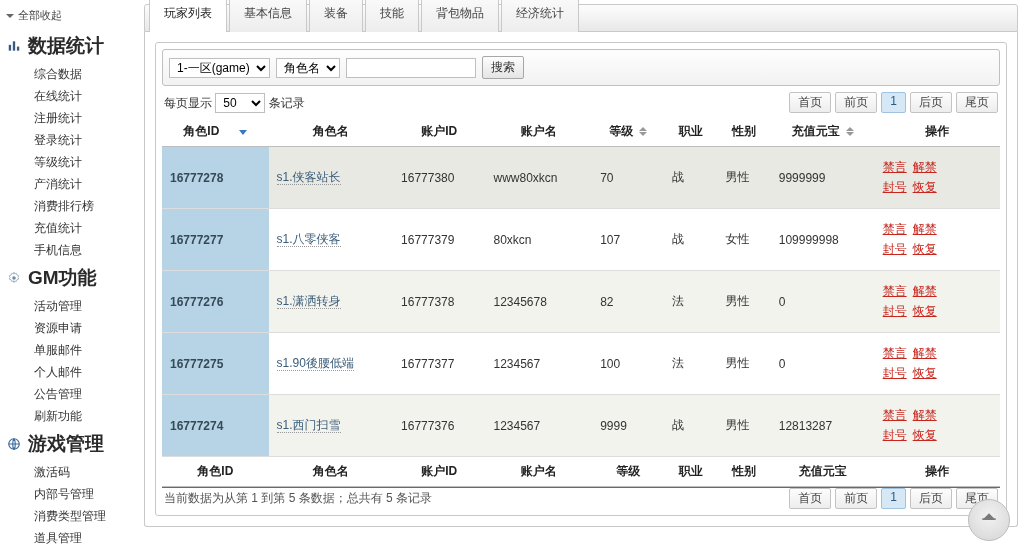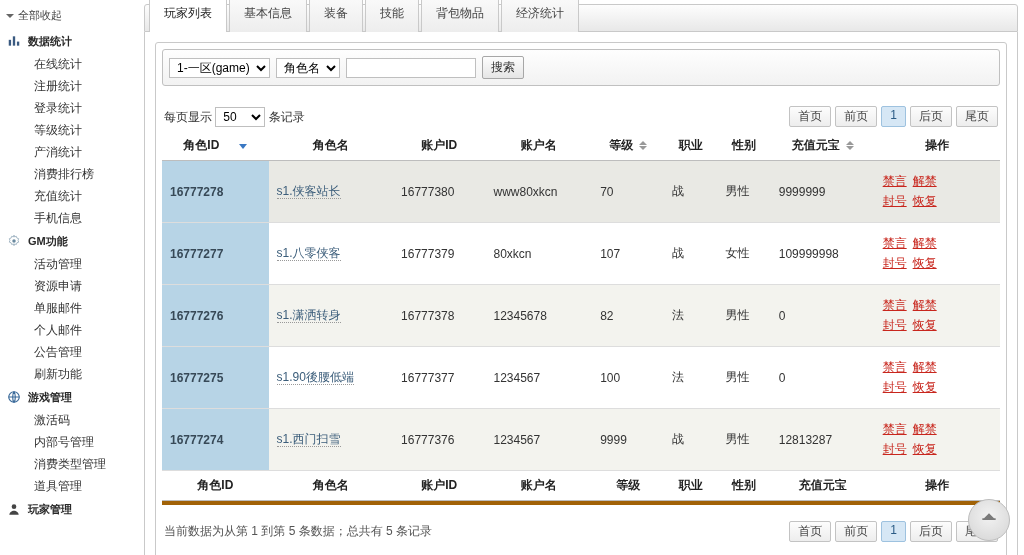--- a/index.html
+++ b/index.html
@@ -2,31 +2,31 @@
 <html><head>
 <meta charset="utf-8">
 <style>
   *{box-sizing:border-box;margin:0;padding:0}
   body{font-family:"Microsoft YaHei",Arial,sans-serif;font-size:12px;color:#333;background:#fff}
   .layout{display:flex;width:1024px;height:555px;overflow:hidden}
   
   .sidebar{width:140px;flex:none;padding:6px 0;overflow:hidden}
   .collapse-all{padding:2px 6px 6px 6px;color:#444;font-size:11px}
   .collapse-all::before{content:"";display:inline-block;width:0;height:0;border-top:4px solid #666;border-left:4px solid transparent;border-right:4px solid transparent;margin-right:4px;vertical-align:middle}
-  .sec-title{display:flex;align-items:center;gap:6px;padding:4px 6px;font-weight:bold;color:#2a2a2a;font-size:11px}
+  .sec-title{display:flex;align-items:center;gap:6px;padding:4px 6px;font-weight:bold;color:#2a2a2a;font-size:19px}
   .sec-title .ico{width:16px;height:16px;display:flex;align-items:center;justify-content:center;color:#456}
   .menu-item{padding:3px 6px 3px 34px;color:#333;font-size:12px;line-height:16px;cursor:pointer}
   
   .main{flex:1;padding:4px 6px 6px 4px;overflow:hidden}
   .tabstrip{display:flex;align-items:flex-end;height:28px;background:linear-gradient(#fdfdfd,#e8e8e8);border:1px solid #c9c9c9;border-radius:3px 3px 0 0;padding-left:4px;gap:2px}
   .tab{padding:10px 14px;border:1px solid #c9c9c9;border-bottom:none;background:linear-gradient(#fbfbfb,#ededed);color:#444;border-radius:2px 2px 0 0;cursor:pointer;position:relative;top:1px}
   .tab.active{background:#fff;color:#222;font-weight:normal}
   .panel{border:1px solid #c9c9c9;border-top:none;padding:10px;border-radius:0 0 3px 3px}
   .inner{border:1px solid #c9c9c9;border-radius:3px;padding:6px}
-  .filter-row{display:flex;align-items:center;gap:6px;border:1px solid #c0c0c0;border-radius:3px;padding:6px;margin-bottom:16px;background:linear-gradient(#fefefe,#f2f2f2)}
+  .filter-row{display:flex;align-items:center;gap:6px;border:1px solid #c0c0c0;border-radius:3px;padding:6px;margin-bottom:2px;background:linear-gradient(#fefefe,#f2f2f2)}
   select,input[type=text]{border:1px solid #bfbfbf;font-size:12px;padding:1px 3px;height:20px;background:#fff}
   .btn{border:1px solid #a7a7a7;background:linear-gradient(#fdfdfd,#e5e5e5);padding:2px 8px;border-radius:2px;cursor:pointer;font-size:12px;color:#333}
   .table-top{display:flex;align-items:center;justify-content:space-between;padding:4px 2px}
   .pager{display:flex;gap:4px}
   .pbtn{border:1px solid #c3c3c3;background:linear-gradient(#fdfdfd,#ededed);padding:1px 8px;border-radius:2px;cursor:pointer;font-size:12px;color:#444}
   .pbtn.cur{background:#d6e7f5;border-color:#9ec2df;color:#2a5b85}
   table{width:100%;border-collapse:collapse;font-size:12px}
   thead th,tfoot th{text-align:center;font-weight:bold;color:#222;border-bottom:1px solid #bdbdbd;padding:6px 8px;background:#fff;white-space:nowrap}
   tbody td{padding:12px 8px;border-bottom:1px solid #ddd;vertical-align:middle}
   tbody tr:nth-child(odd){background:#f3f3ee}
@@ -34,21 +34,21 @@
   tbody tr:first-child{background:#e9e9e4}
   td.role-id{background:#b7d4e6;color:#374957;font-weight:bold}
   .dotted{color:#3b5d7a;border-bottom:1px dotted #999;cursor:pointer}
   .ops{display:flex;flex-wrap:wrap;gap:3px 6px;max-width:78px}
   .ops a{color:#c8261d;text-decoration:underline;cursor:pointer;white-space:nowrap}
   .sort-ind{display:inline-flex;flex-direction:column;margin-left:6px;vertical-align:middle}
   .sort-ind span{width:0;height:0;border-left:4px solid transparent;border-right:4px solid transparent}
   .sort-ind .up{border-bottom:4px solid #999;margin-bottom:1px}
   .sort-ind .dn{border-top:4px solid #999}
   .sort-blue{width:0;height:0;border-left:4px solid transparent;border-right:4px solid transparent;border-top:5px solid #3a78c3;display:inline-block;margin-left:20px}
-  .table-bottom{display:flex;align-items:center;justify-content:space-between;padding:16px 2px;border-top:4px solid #a16207;color:#555}
+  .table-bottom{display:flex;align-items:center;justify-content:space-between;padding:0 2px;border-top:1px solid #a16207;color:#555}
   .scroll-top{position:fixed;right:14px;bottom:14px;width:42px;height:42px;border-radius:50%;background:radial-gradient(circle at 50% 40%,#f2f2f2,#d4d4d4);border:1px solid #bcbcbc;display:flex;align-items:center;justify-content:center;cursor:pointer}
   .scroll-top svg{width:20px;height:20px;fill:#7a7a7a}
 </style>
 </head>
 <body>
 
 <div class="layout">
 
   <div class="sidebar">
     <div class="collapse-all">全部收起</div>
@@ -56,20 +56,21 @@
         <div class="sec-title">
           <span class="ico">
             <svg width="14" height="14" viewBox="0 0 24 24" fill="#3a5a80">
               <rect x="3" y="10" width="4" height="10"></rect>
               <rect x="10" y="4" width="4" height="16"></rect>
               <rect x="17" y="13" width="4" height="7"></rect>
             </svg>
           </span>
           <span>数据统计</span>
         </div>
+        <div class="menu-item"><span>综合数据</span></div>
         <div class="menu-item"><span>在线统计</span></div>
         <div class="menu-item"><span>注册统计</span></div>
         <div class="menu-item"><span>登录统计</span></div>
         <div class="menu-item"><span>等级统计</span></div>
         <div class="menu-item"><span>产消统计</span></div>
         <div class="menu-item"><span>消费排行榜</span></div>
         <div class="menu-item"><span>充值统计</span></div>
         <div class="menu-item"><span>手机信息</span></div>
         <div class="sec-title">
           <span class="ico">

